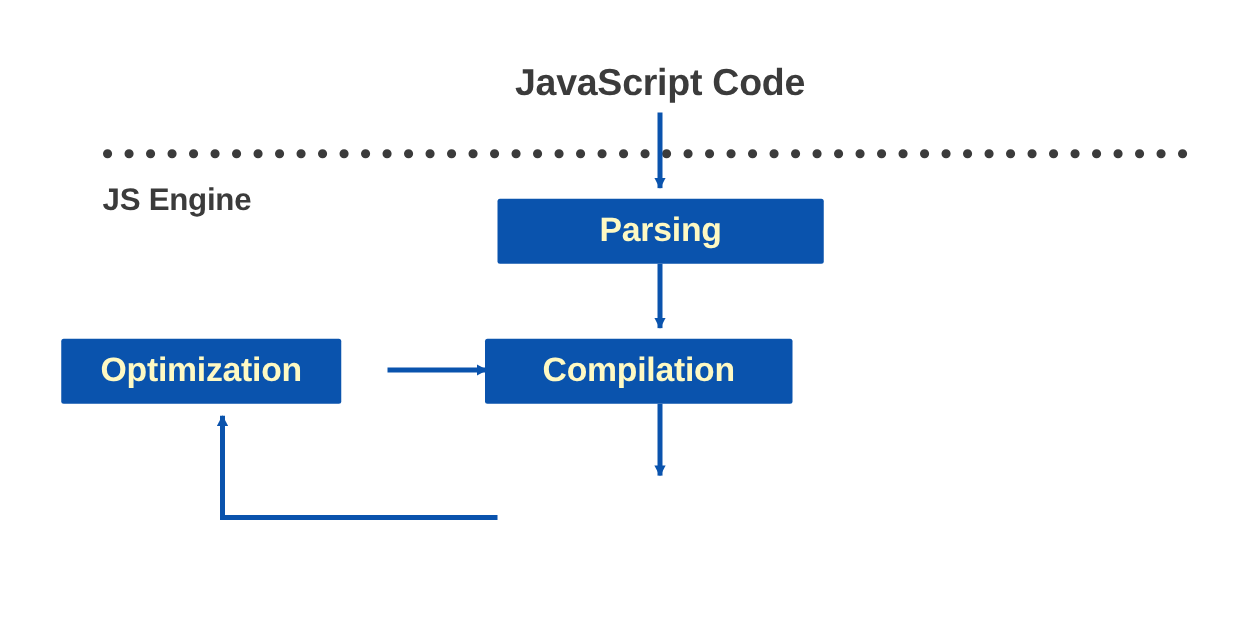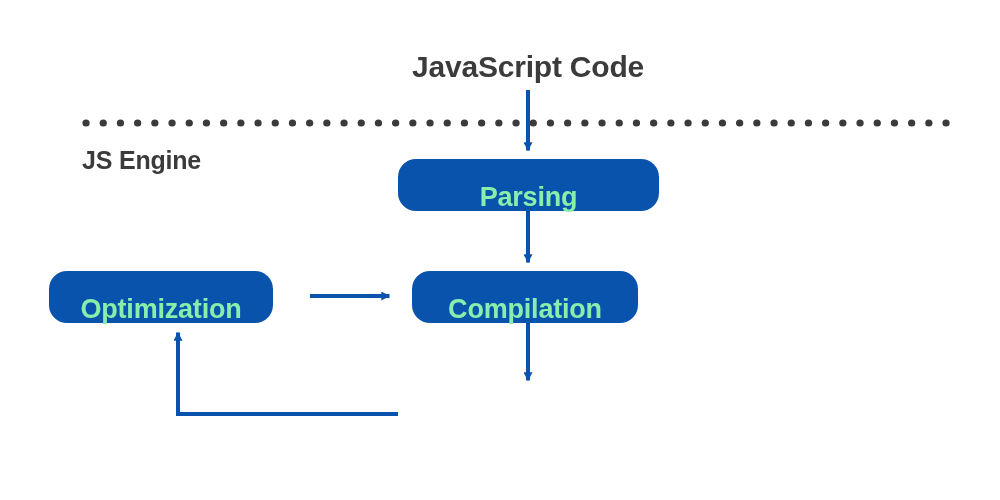--- a/index.html
+++ b/index.html
@@ -49,35 +49,35 @@
   #label-js-engine {
     left: 58px;
     top: 148px;
     font-size: 25px;
     letter-spacing: -0.2px;
   }
   
   .node {
     position: absolute;
     background: #0a53ad;
-    border-radius: 18px;
-    color: #86efac;
+    border-radius: 2px;
+    color: #fef9c3;
     font-size: 27px;
     font-weight: bold;
     letter-spacing: -0.2px;
     display: flex;
-    align-items: flex-end;
+    align-items: center;
     justify-content: center;
     box-sizing: border-box;
     line-height: 1;
   }
   .node span { display: block; margin-top: -2px; }
 
   #node-parsing     { left: 374px; top: 159px; width: 261px; height: 52px; }
-  #node-compilation { left: 388px; top: 271px; width: 226px; height: 52px; }
+  #node-compilation { left: 364px; top: 271px; width: 246px; height: 52px; }
   #node-execution   { left: 374px; top: 389px; width: 261px; height: 52px; }
   #node-optimization{ left:  25px; top: 271px; width: 224px; height: 52px; }
 </style>
 </head>
 <body>
 
 <div id="diagram">
 
   <svg id="connectors" viewBox="0 0 1000 500" width="1000" height="500" xmlns="http://www.w3.org/2000/svg">
     <defs>

